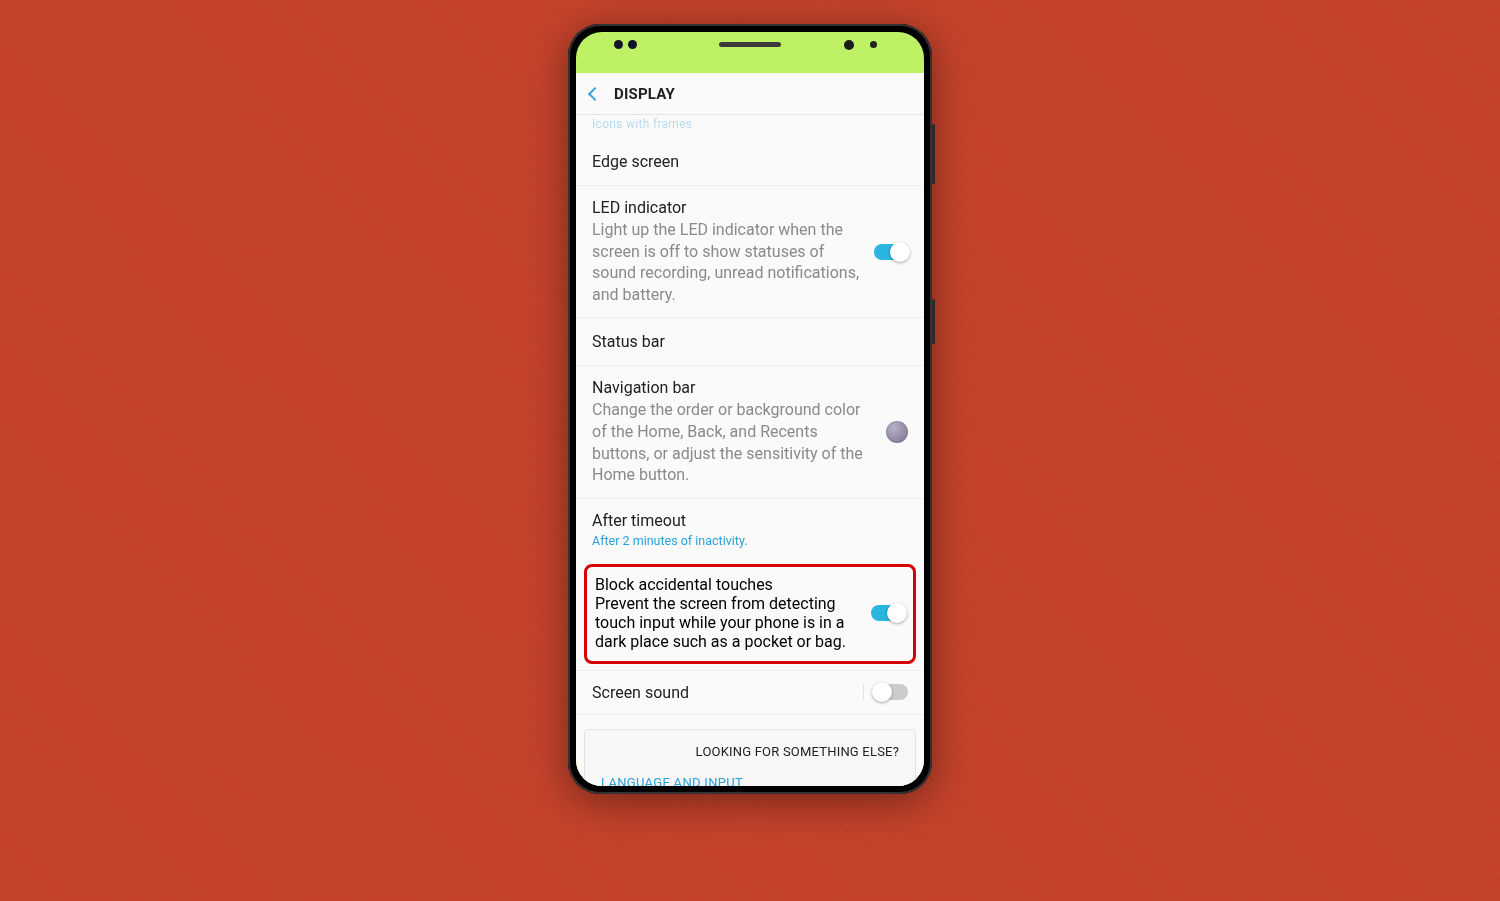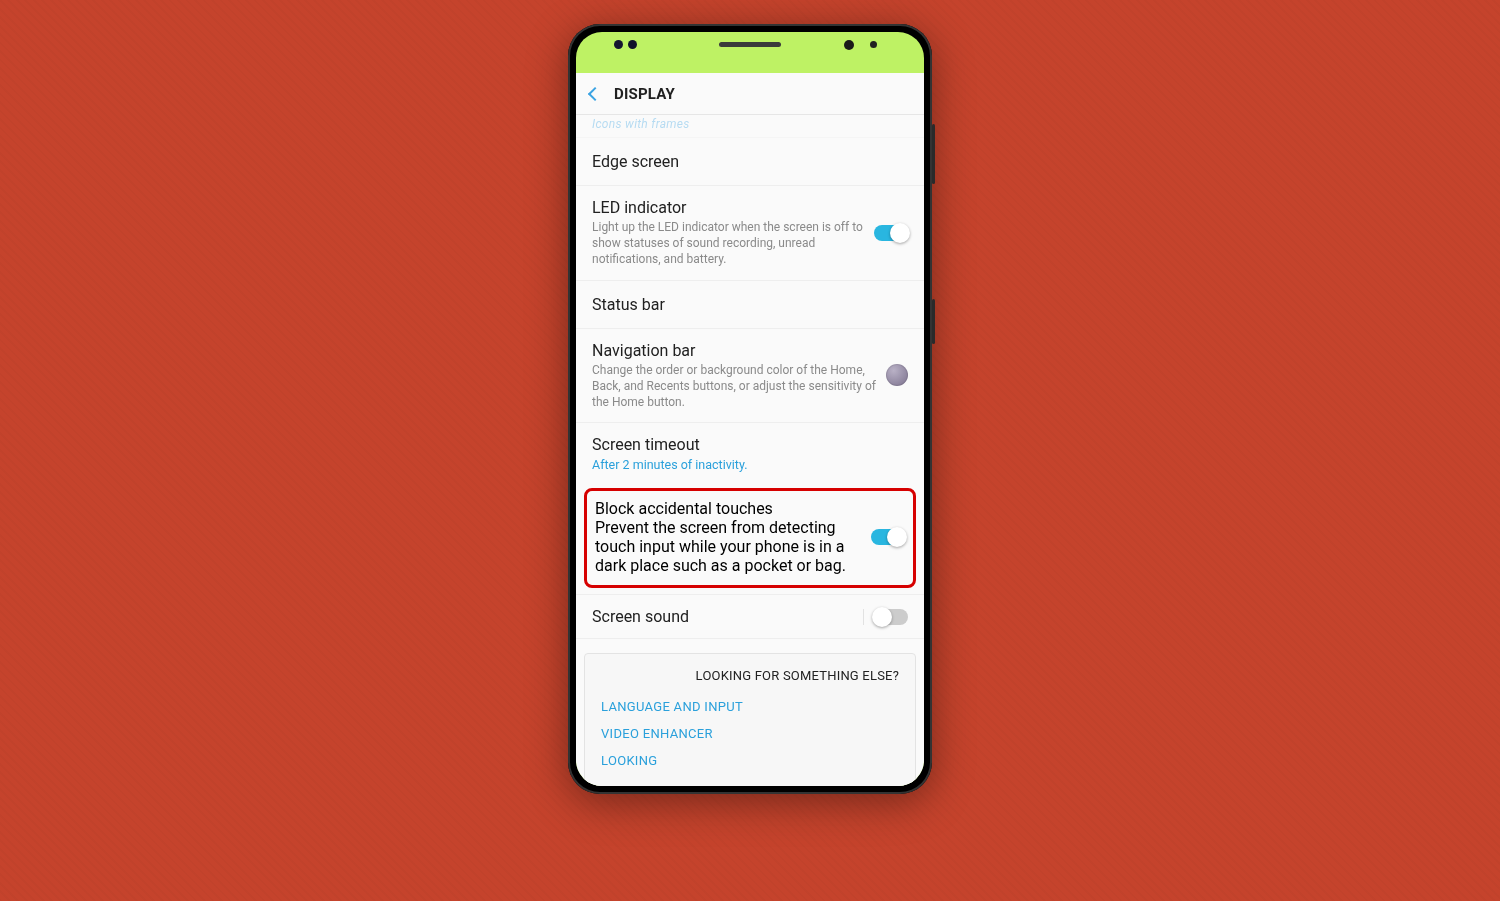--- a/index.html
+++ b/index.html
@@ -51,33 +51,33 @@
     background: #fafafa;
     display: flex;
     align-items: center;
     padding: 0 14px;
     border-bottom: 1px solid #e6e6e6;
     gap: 14px;
   }
   .back-chevron { width:10px; height:10px; border-left:2px solid #3aa3e3; border-bottom:2px solid #3aa3e3; transform: rotate(45deg); }
   .header-title { font-size: 15px; font-weight: 700; color:#212121; letter-spacing: .2px; }
   .content { flex:1; overflow:hidden; background:#fafafa; }
-  .truncated-top { color:#3aa3e3; font-size:12px; padding: 2px 16px 6px; border-bottom:1px solid #eee; filter: blur(0.3px); opacity:.35; letter-spacing:.3px;font-style:italic; }
+  .truncated-top { color:#3aa3e3; font-size:12px; padding: 2px 16px 6px; border-bottom:1px solid #eee; filter: blur(0.3px); opacity:.35; letter-spacing:.3px; }
   .row {
     padding: 12px 16px;
     border-bottom: 1px solid #eee;
     display: flex;
     align-items: center;
     gap: 10px;
     justify-content: flex-end;
   }
   .row.no-desc { padding: 14px 16px; }
   .row .txt { flex:1; }
   .row .title { font-size: 16px; color:#212121; }
-  .row .desc  { font-size: 12px; color:#8a8a8a; line-height: 1.35; margin-top:2px; }
+  .row .desc  { font-size: 16px; color:#8a8a8a; line-height: 1.35; margin-top:2px; }
   .row .value-link { font-size: 12.5px; color:#2aa0db; margin-top:3px; }
   .toggle {
     width: 34px; height: 16px; border-radius: 10px; position: relative; flex-shrink:0;
   }
   .toggle .knob { position:absolute; top:-2px; width:20px; height:20px; border-radius:50%; background:#fff; box-shadow:0 1px 3px rgba(0,0,0,.35); }
   .toggle.on  { background:#29b6e0; }
   .toggle.on .knob  { right:-2px; }
   .toggle.off { background:#ccc; }
   .toggle.off .knob { left:-2px; }
   .color-dot { width:22px; height:22px; border-radius:50%; background: radial-gradient(circle at 35% 30%, #b9b1c6, #7a708c); flex-shrink:0; box-shadow: inset 0 0 0 1px rgba(0,0,0,.08); }
@@ -147,21 +147,21 @@
       <div class="row">
         <div class="txt">
           <div class="title">Navigation bar</div>
           <div class="desc">Change the order or background color of the Home, Back, and Recents buttons, or adjust the sensitivity of the Home button.</div>
         </div>
         <div class="color-dot"></div>
       </div>
 
       <div class="row" style="border-bottom:none;">
         <div class="txt">
-          <div class="title">Screen timeout</div>
+          <div class="title">After timeout</div>
           <div class="value-link">After 2 minutes of inactivity.</div>
         </div>
       </div>
 
       <div class="highlight-box">
         <div class="txt">
           <div class="title">Block accidental touches</div>
           <div class="desc">Prevent the screen from detecting touch input while your phone is in a dark place such as a pocket or bag.</div>
         </div>
         <div class="toggle on">

